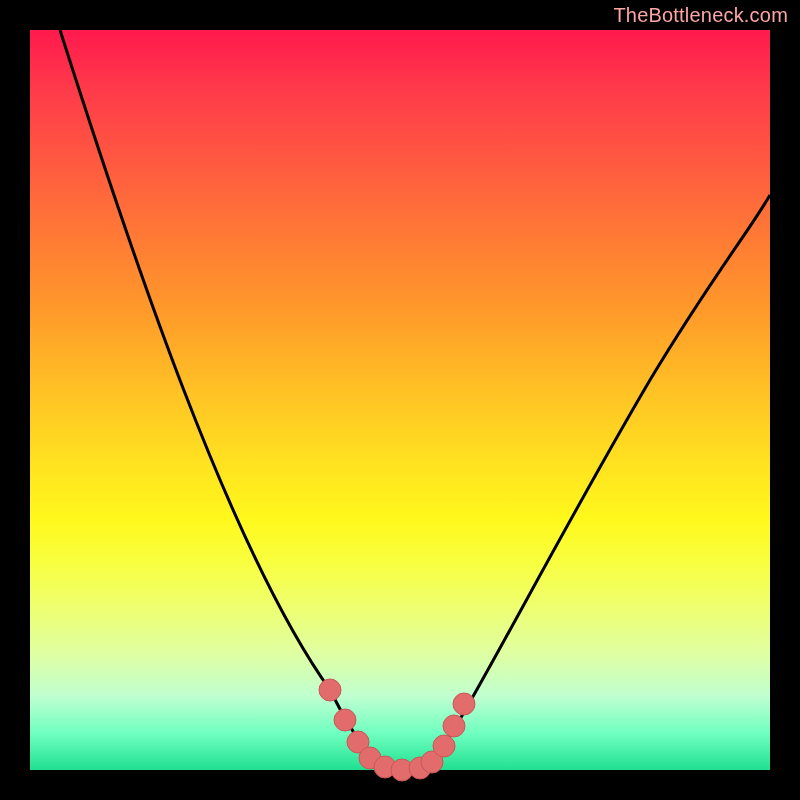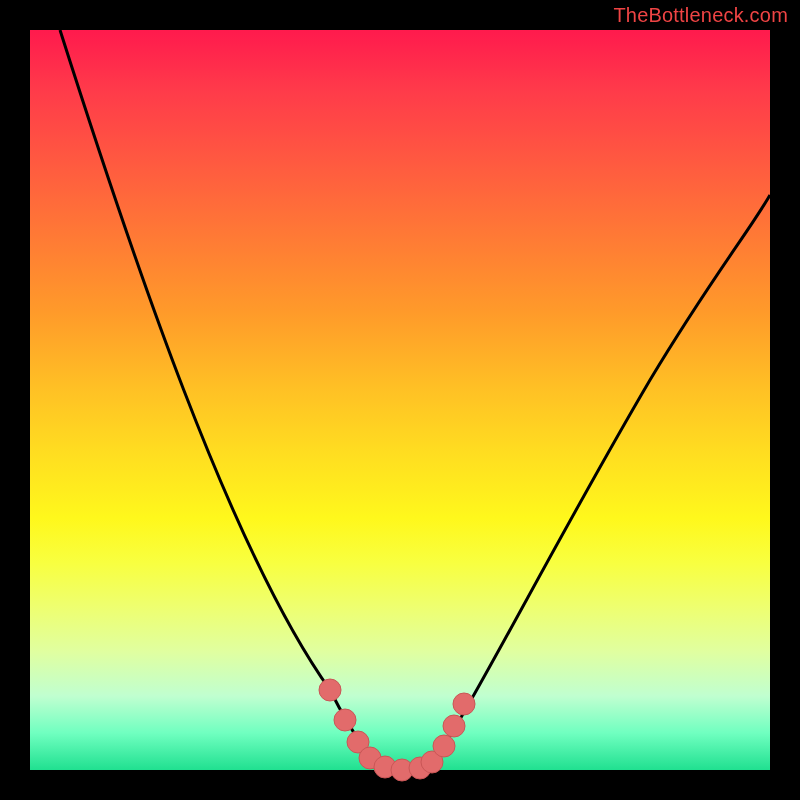--- a/index.html
+++ b/index.html
@@ -30,21 +30,21 @@
       #eeff70 78%,
       #e0ffa0 84%,
       #c0ffd0 90%,
       #70ffc0 95%,
       #20e090 100%);
   }
   .watermark {
     position: absolute;
     top: 4px;
     right: 12px;
-    color: #ef4444;
+    color: #fca5a5;
     font-size: 20px;
     letter-spacing: 0.2px;
     font-weight: 500;
     user-select: none;
   }
   svg.curves {
     position: absolute;
     left: 0;
     top: 0;
     width: 740px;

